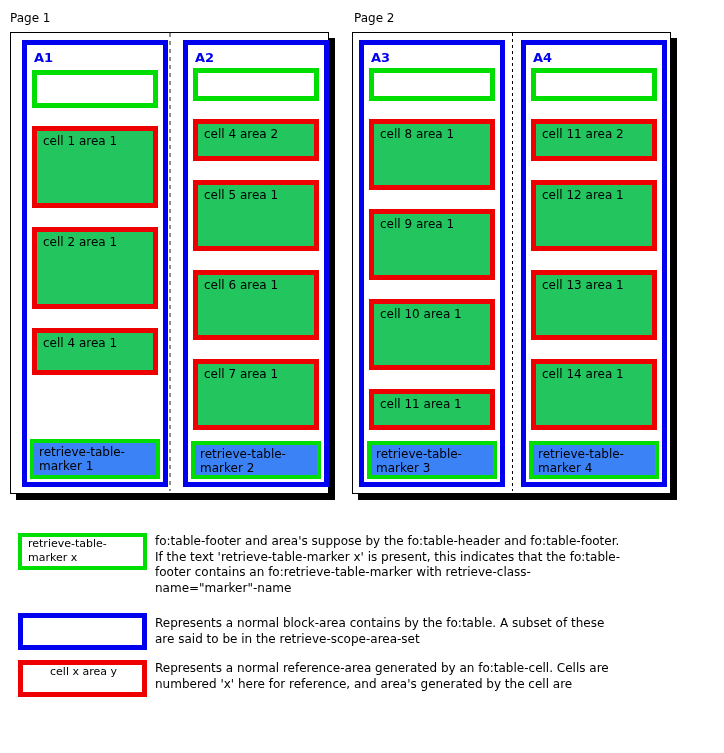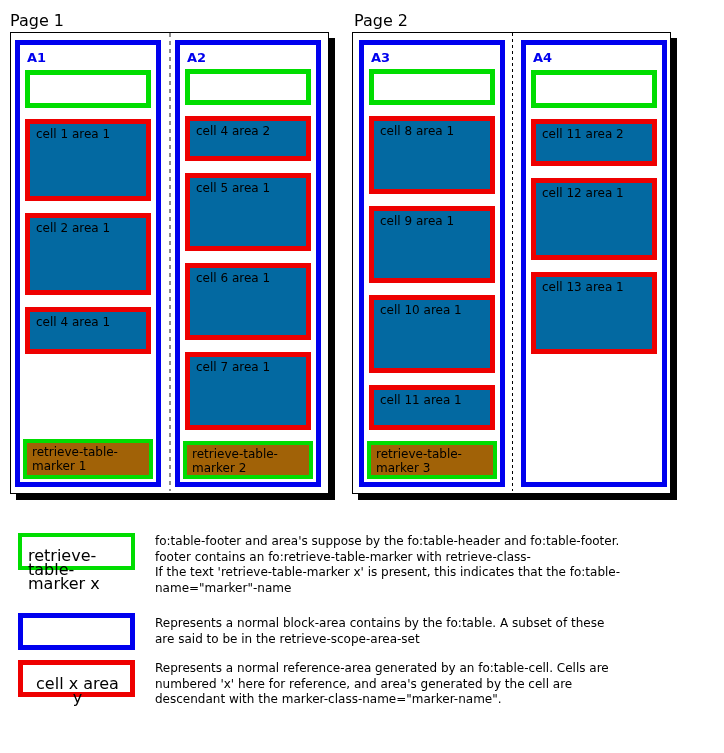--- a/index.html
+++ b/index.html
@@ -2,83 +2,83 @@
 <html><head>
 <meta charset="utf-8">
 <style>
   html,body{margin:0;padding:0;background:#ffffff;}
   body{
     width:724px;height:753px;position:relative;overflow:hidden;
     font-family:"DejaVu Sans","Liberation Sans",sans-serif;
     color:#000;
   }
   .page-label{
-    position:absolute;top:11px;font-size:16px;
+    position:absolute;top:11px;font-size:12px;
   }
   .page-box{
     position:absolute;top:32px;width:317px;height:460px;
     background:#fff;border:1px solid #000;
     box-shadow:6px 6px 0 0 #000;
   }
   .col{
     position:absolute;top:7px;width:146px;height:447px;
     border:5px solid var(--blue);
     display:flex;flex-direction:column;box-sizing:border-box;
   }
   .col-label{
     font-size:13px;font-weight:bold;color:var(--blue);
     padding:5px 0 2px 7px;height:17px;
   }
   .header-box{
     margin:1px 5px 10px 5px;height:38px;
     border:5px solid var(--green);box-sizing:border-box;background:#fff;
   }
   .cell{
-    margin:1px 5px 11px 5px;
-    border:5px solid var(--red);box-sizing:border-box;background:#0369a1;
+    margin:8px 5px 11px 5px;
+    border:5px solid var(--red);box-sizing:border-box;background:#22c55e;
     font-size:12px;padding:3px 0 0 6px;
   }
   .cell.tall{height:82px;}
   .cell.short{height:47px;}
   .marker-box{
     margin:auto 3px 3px 3px;min-height:38px;
-    border:4px solid var(--green);box-sizing:border-box;background:#a16207;
+    border:4px solid var(--green);box-sizing:border-box;background:#3b82f6;
     font-size:12px;line-height:14px;padding:2px 4px 2px 5px;
   }
   .sep{position:absolute;top:0;height:458px;}
   .sep-gray{width:2px;background:repeating-linear-gradient(to bottom,#8f8f8f 0 4px,transparent 4px 8px);}
   .sep-black{width:1px;background:repeating-linear-gradient(to bottom,#000 0 3px,transparent 3px 6px);}
   .legend-swatch{
-    position:absolute;left:18px;width:117px;height:37px;
+    position:absolute;left:18px;width:129px;height:37px;
     box-sizing:border-box;background:#fff;
-    font-size:16px;line-height:14px;padding:12px 4px 2px 6px;
+    font-size:11px;line-height:14px;padding:0 4px 2px 6px;
   }
   .legend-swatch.green{border:4px solid var(--green);}
   .legend-swatch.blue{border:5px solid var(--blue);}
   .legend-swatch.red{border:5px solid var(--red);text-align:center;}
   .legend-text{
     position:absolute;left:155px;font-size:12px;line-height:15.5px;
   }
   .legend-text div{white-space:nowrap;}
 </style>
 </head>
 <body style="--blue: #0000ee; --green: #00dd00; --red: #ee0000;">
 
 <div class="page-label" style="left:10px">Page 1</div>
 <div class="page-box" style="left:10px">
-  <div class="col" style="left:4px">
+  <div class="col" style="left:11px">
     <div class="col-label">A1</div>
     <div class="header-box"></div>
     <div class="cell tall"><span>cell 1 area 1</span></div>
     <div class="cell tall"><span>cell 2 area 1</span></div>
     <div class="cell short"><span>cell 4 area 1</span></div>
     <div class="marker-box"><span>retrieve-table-marker 1</span></div>
   </div>
   <div class="sep sep-gray" style="left:158px"></div>
-  <div class="col" style="left:164px">
+  <div class="col" style="left:172px">
     <div class="col-label">A2</div>
     <div class="header-box"></div>
     <div class="cell short"><span>cell 4 area 2</span></div>
     <div class="cell tall"><span>cell 5 area 1</span></div>
     <div class="cell tall"><span>cell 6 area 1</span></div>
     <div class="cell tall"><span>cell 7 area 1</span></div>
     <div class="marker-box"><span>retrieve-table-marker 2</span></div>
   </div>
 </div>
 
@@ -93,35 +93,36 @@
     <div class="cell short"><span>cell 11 area 1</span></div>
     <div class="marker-box"><span>retrieve-table-marker 3</span></div>
   </div>
   <div class="sep sep-black" style="left:159px"></div>
   <div class="col" style="left:168px">
     <div class="col-label">A4</div>
     <div class="header-box"></div>
     <div class="cell short"><span>cell 11 area 2</span></div>
     <div class="cell tall"><span>cell 12 area 1</span></div>
     <div class="cell tall"><span>cell 13 area 1</span></div>
+    <div class="cell tall"><span>cell 14 area 1</span></div>
+    <div class="marker-box"><span>retrieve-table-marker 4</span></div>
   </div>
 </div>
 
 <div class="legend-swatch green" style="top:533px"><span>retrieve-table-marker x</span></div>
 <div class="legend-text" style="top:534px">
   <div>fo:table-footer and area's suppose by the fo:table-header and fo:table-footer.</div>
+  <div>If the text 'retrieve-table-marker x' is present, this indicates that the fo:table-</div>
   <div>footer contains an fo:retrieve-table-marker with retrieve-class-</div>
-  <div>If the text 'retrieve-table-marker x' is present, this indicates that the fo:table-</div>
   <div>name="marker"-name</div>
 </div>
 
 <div class="legend-swatch blue" style="top:613px"></div>
 <div class="legend-text" style="top:616px">
   <div>Represents a normal block-area contains by the fo:table. A subset of these</div>
   <div>are said to be in the retrieve-scope-area-set</div>
 </div>
 
 <div class="legend-swatch red" style="top:660px"><span>cell x area y</span></div>
 <div class="legend-text" style="top:661px">
   <div>Represents a normal reference-area generated by an fo:table-cell. Cells are</div>
   <div>numbered 'x' here for reference, and area's generated by the cell are</div>
-  <div>descendant with the marker-class-name="marker-name".</div>
 </div>
 
 </body></html>

